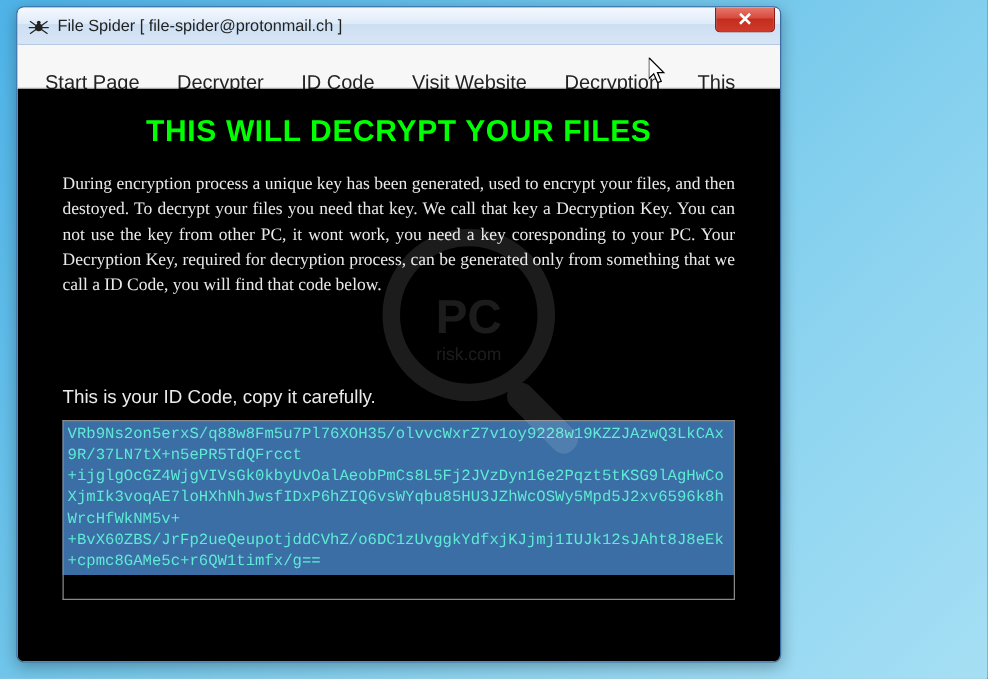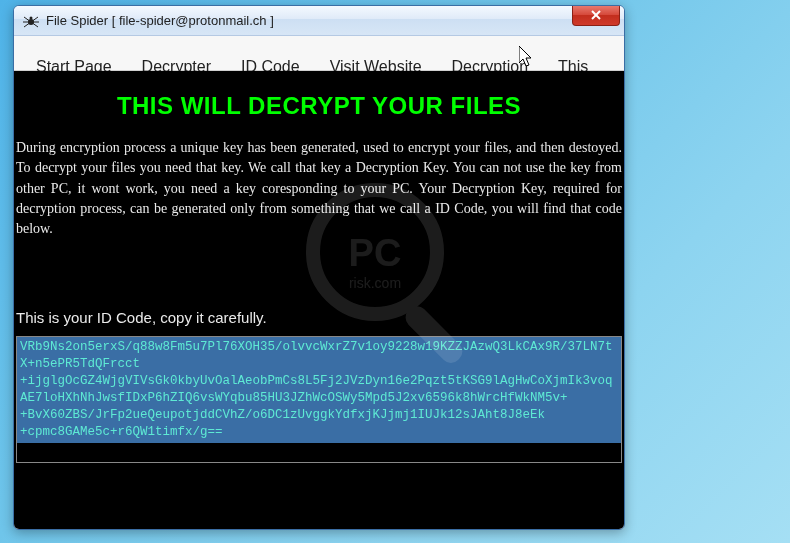--- a/index.html
+++ b/index.html
@@ -72,21 +72,21 @@
     .menu-item {
       padding: 6px 14px;
       font-size: 16px;
       color: #222;
       cursor: pointer;
       margin-top: 28px;
     }
     .content {
       background: #000;
       height: calc(100% - 65px);
-      padding: 15px 2px;
+      padding: 15px 36px;
       color: #e8e8e8;
       position: relative;
     }
     .headline {
       color: #00ff00;
       font-family: Arial, sans-serif;
       font-weight: 900;
       font-size: 24px;
       text-align: center;
       margin: 6px 0 18px 0;

